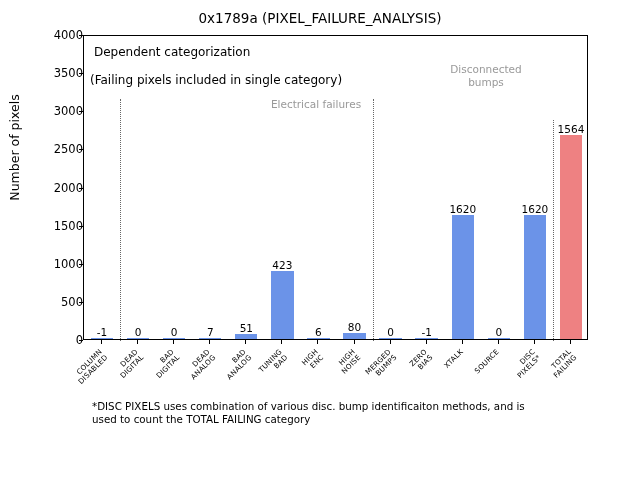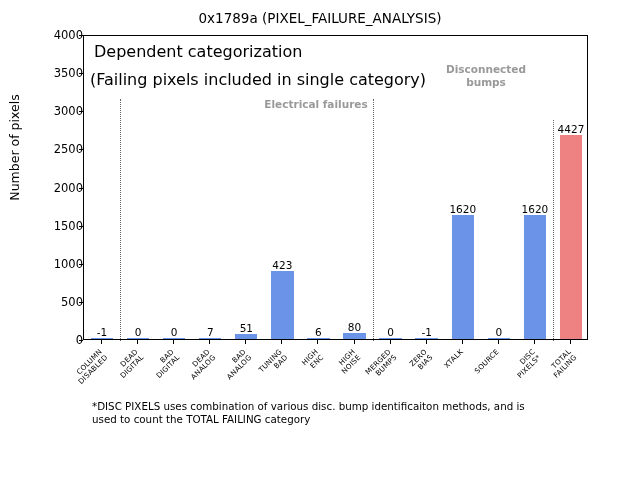--- a/index.html
+++ b/index.html
@@ -139,28 +139,28 @@
     width: 0px;
     border-left: 1.4px dotted #666666;
   }
   
   .annot {
     position: absolute;
     white-space: pre;
     line-height: 12.5px;
   }
   .annot-dark {
-    font-size: 16px;
+    font-size: 12px;
     color: #000000;
   }
   .annot-grey {
     font-size: 10.5px;
     color: #999999;
   }
-  .annot-center { text-align: center; transform: translateX(-50%); font-weight: bold; }
+  .annot-center { text-align: center; transform: translateX(-50%); }
   
   #footnote {
     position: absolute;
     left: 92px;
     top: 400px;
     width: 520px;
     font-size: 10.3px;
     line-height: 13px;
     color: #000000;
     white-space: pre-line;
@@ -218,21 +218,21 @@
         <div class="bar-value" style="left: 306.607px; top: 290.2px;">0</div>
         <div class="bar bar-blue" style="left: 331.496px; width: 22.3643px; height: 0.8px;"></div>
         <div class="bar-value" style="left: 342.679px; top: 290.2px;">-1</div>
         <div class="bar bar-blue" style="left: 367.568px; width: 22.3643px; height: 123.525px;"></div>
         <div class="bar-value" style="left: 378.75px; top: 167.475px;">1620</div>
         <div class="bar bar-blue" style="left: 403.639px; width: 22.3643px; height: 0.8px;"></div>
         <div class="bar-value" style="left: 414.821px; top: 290.2px;">0</div>
         <div class="bar bar-blue" style="left: 439.711px; width: 22.3643px; height: 123.525px;"></div>
         <div class="bar-value" style="left: 450.893px; top: 167.475px;">1620</div>
         <div class="bar bar-red" style="left: 475.782px; width: 22.3643px; height: 203.969px;"></div>
-        <div class="bar-value" style="left: 486.964px; top: 87.0312px;">4427</div>
+        <div class="bar-value" style="left: 486.964px; top: 87.0312px;">1564</div>
         <div class="divider" style="left: 36.0714px; height: 242px; top: 63px;"></div>
         <div class="divider" style="left: 288.571px; height: 242px; top: 63px;"></div>
         <div class="divider" style="left: 468.929px; height: 221px; top: 84px;"></div>
         <div class="annot annot-dark" style="left: 10px; top: 10px;">Dependent categorization</div>
         <div class="annot annot-dark" style="left: 6px; top: 38px;">(Failing pixels included in single category)</div>
         <div class="annot annot-grey annot-center" style="left: 232px; top: 62px;">Electrical failures</div>
         <div class="annot annot-grey annot-center" style="left: 402px; top: 27px;">Disconnected
 bumps</div>
       </div>
   </div>

